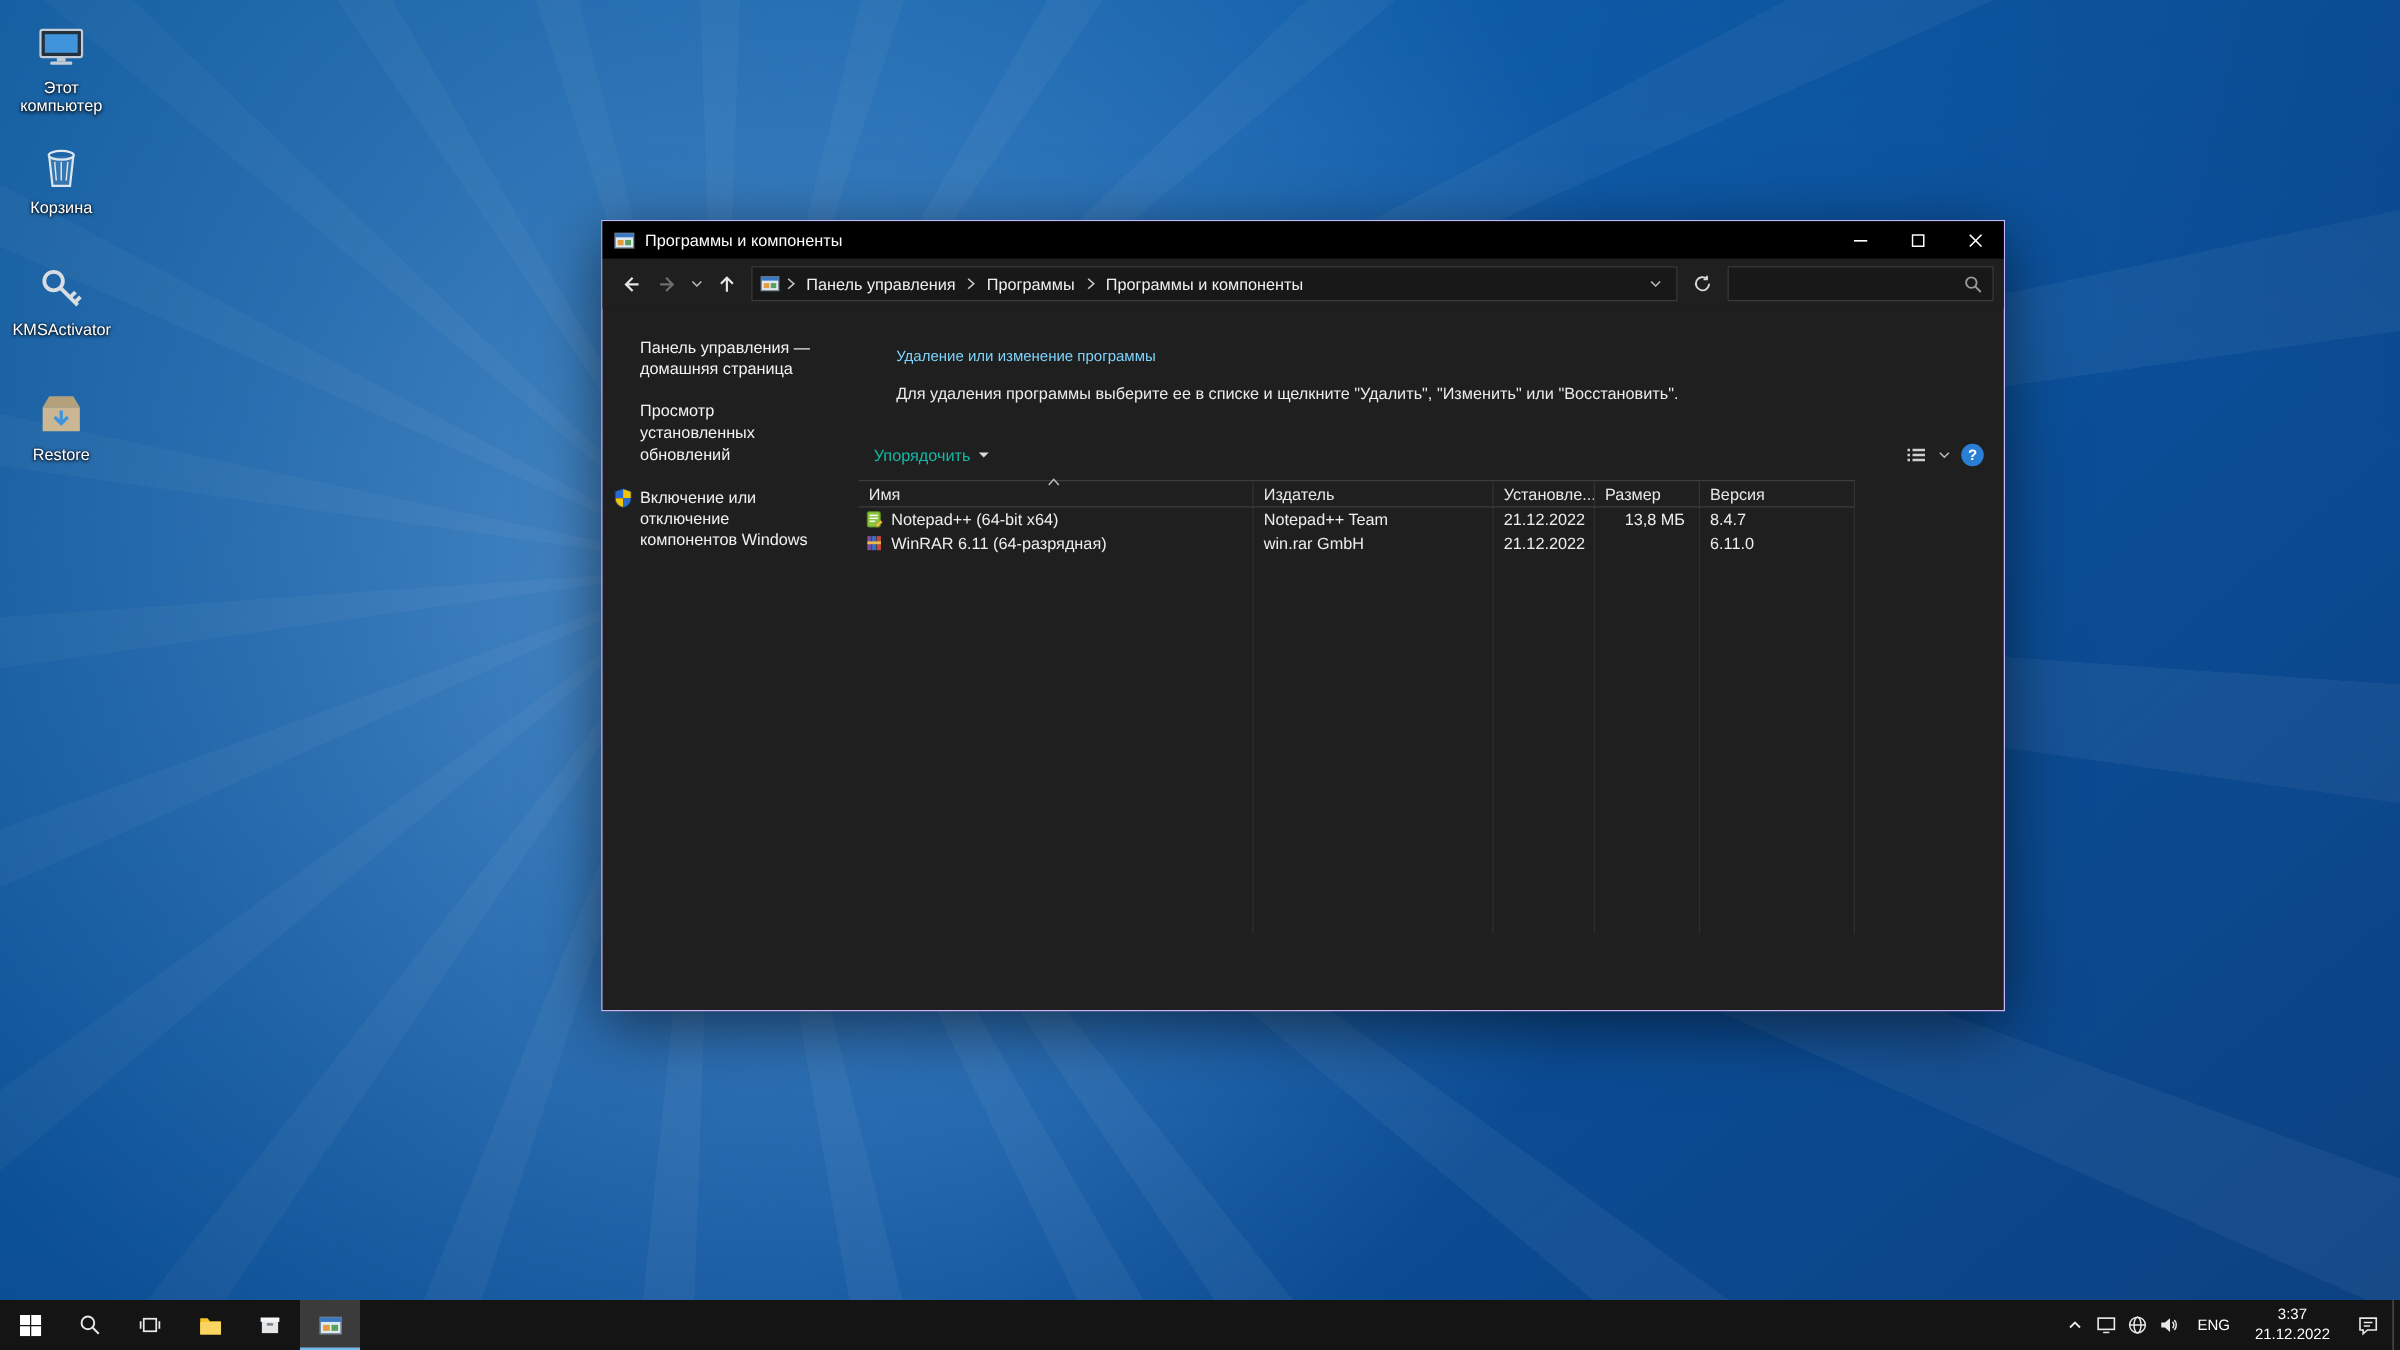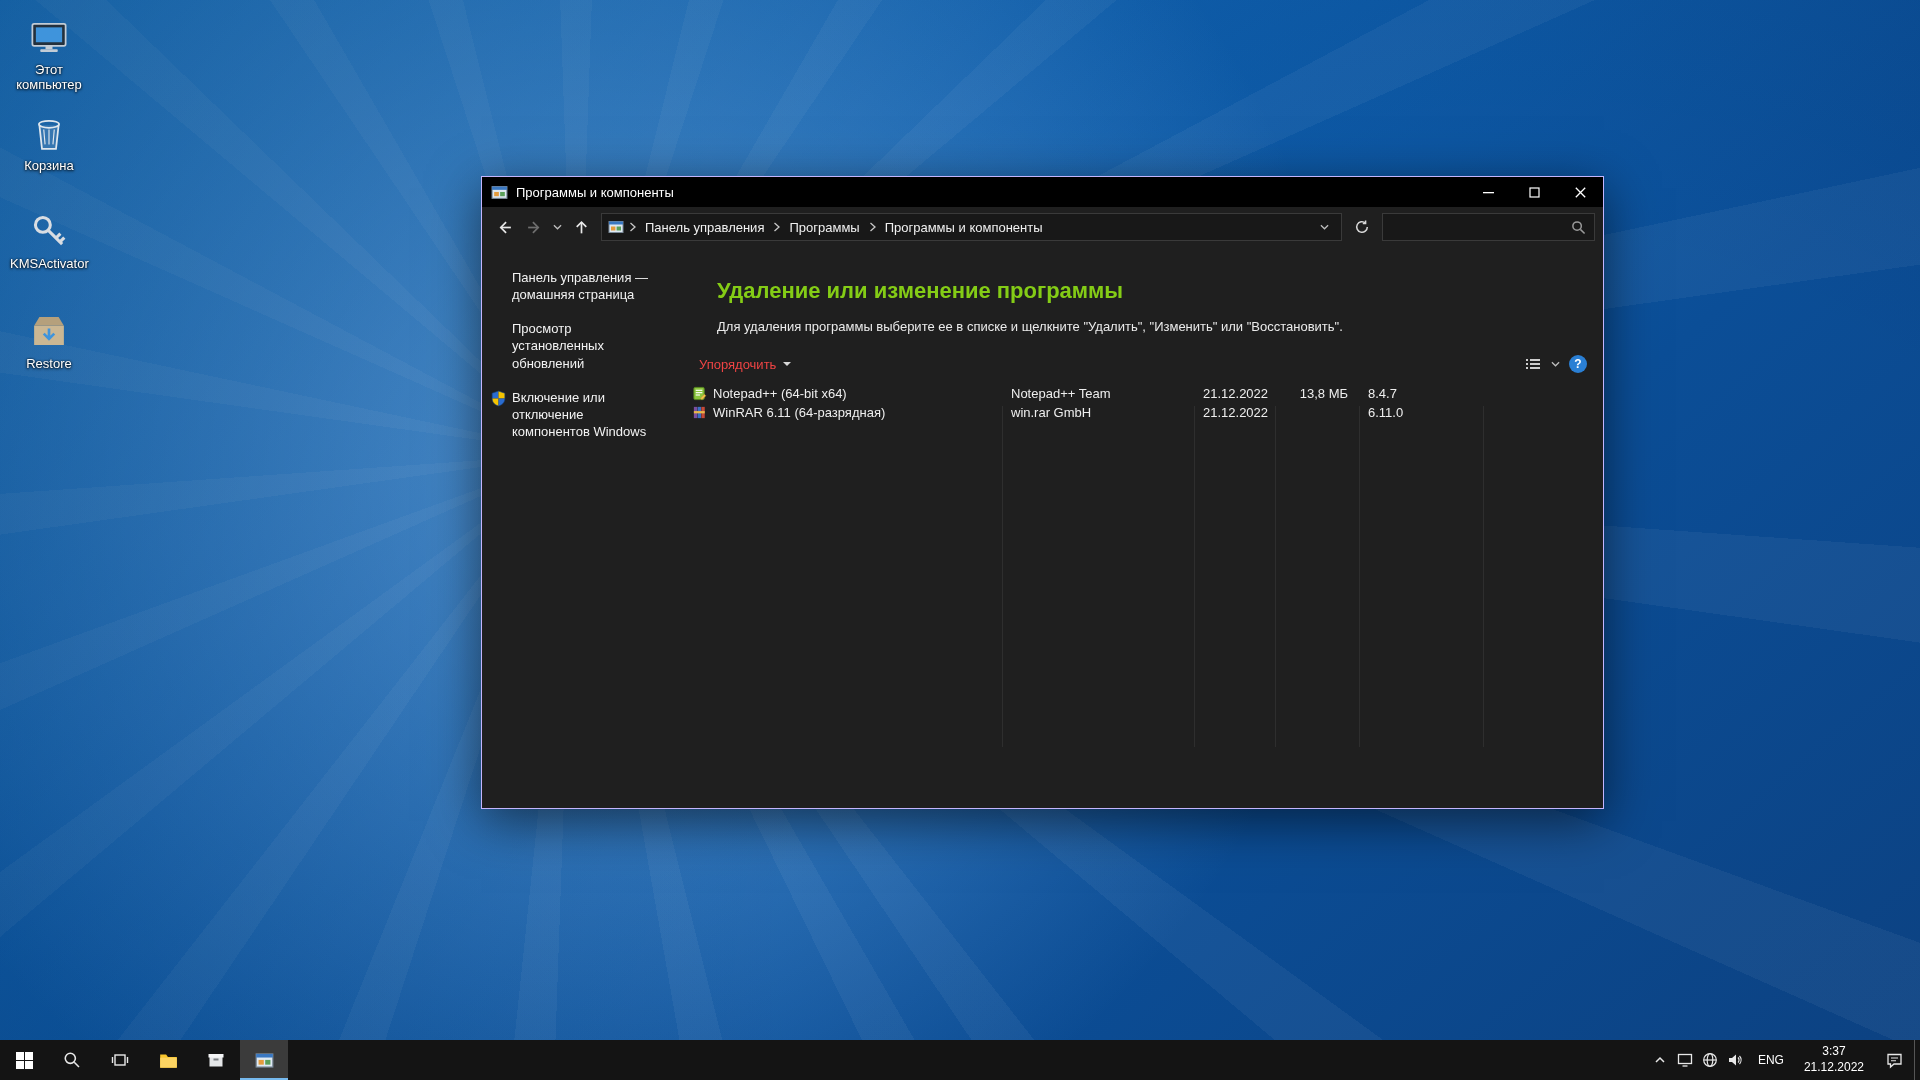--- a/index.html
+++ b/index.html
@@ -42,25 +42,25 @@
   .addr-drop{margin-left:auto;display:flex;align-items:center;padding:0 6px;cursor:pointer}
   .searchfield{width:213px;height:28px;background:#181818;border:1px solid #3a3a3a;display:flex;align-items:center;padding:0 8px;margin-left:4px}
   .searchfield input{flex:1;min-width:0;background:transparent;border:0;outline:0;color:#eee;font:inherit}
 
   .winbody{flex:1;display:flex;min-height:0}
   .sidebar{width:198px;flex:0 0 auto;padding:22px 6px 0 30px;font-size:13px}
   .snav{margin-bottom:17px;line-height:1.32;color:#f2f2f2;cursor:pointer;position:relative;max-width:152px}
   .shield{position:absolute;left:-22px;top:1px;width:17px;height:17px}
 
   .content{flex:1;position:relative;min-width:0}
-  .pagehead{margin:31px 0 0 37px;font-size:22px;font-weight:700;color:#84cc16}
+  .pagehead{margin:31px 0 0 37px;font-size:12px;font-weight:400;color:#7dd3fc}
   .pagedesc{margin:15px 37px 0 37px;font-size:13px;color:#ebebeb}
 
   .cmdbar{position:absolute;top:102px;left:10px;right:16px;height:30px;display:flex;align-items:center}
-  .organize{display:flex;align-items:center;gap:7px;padding:5px 9px;color:#ef4444;cursor:pointer}
+  .organize{display:flex;align-items:center;gap:7px;padding:5px 9px;color:#14b8a6;cursor:pointer}
   .caret-down{width:0;height:0;border-left:4px solid transparent;border-right:4px solid transparent;border-top:4px solid #d8d8d8}
   .cmd-right{margin-left:auto;display:flex;align-items:center;gap:9px}
   .viewbtn{display:flex;align-items:center;gap:5px;cursor:pointer}
   .helpbtn{width:18px;height:18px;border-radius:50%;background:#2a7fd4;color:#fff;font-size:12px;font-weight:700;
     display:flex;align-items:center;justify-content:center;cursor:pointer}
 
   .listpane{position:absolute;left:7px;top:137px;width:797px;bottom:61px;font-size:13px}
   .thead{display:grid;grid-template-columns:316px 192px 81px 84px 124px;height:22px;
     border-top:1px solid #3c3c3c;border-bottom:1px solid #3c3c3c;color:#e8e8e8;position:relative}
   .th{display:flex;align-items:center;padding:0 8px;border-right:1px solid #333;overflow:hidden;white-space:nowrap;cursor:pointer}
@@ -280,20 +280,30 @@
                 <path d="M1 1 L5 5 L9 1"></path>
               </svg>
           </div>
           <div class="helpbtn">
             <span>?</span>
           </div>
         </div>
       </div>
 
       <div class="listpane">
+        <div class="thead">
+          <span class="sortmark"><svg width="10" height="7" viewBox="0 0 10 7" fill="none" stroke="#bdbdbd" stroke-width="1.2">
+                <path d="M1 6 L5 1.5 L9 6"></path>
+              </svg></span>
+          <div class="th">Имя</div>
+          <div class="th">Издатель</div>
+          <div class="th">Установле...</div>
+          <div class="th">Размер</div>
+          <div class="th">Версия</div>
+        </div>
 
         <div class="vline" style="left:315px"></div>
         <div class="vline" style="left:507px"></div>
         <div class="vline" style="left:588px"></div>
         <div class="vline" style="left:672px"></div>
         <div class="vline" style="left:796px"></div>
 
 
         <div class="row">
           <div class="c name">

